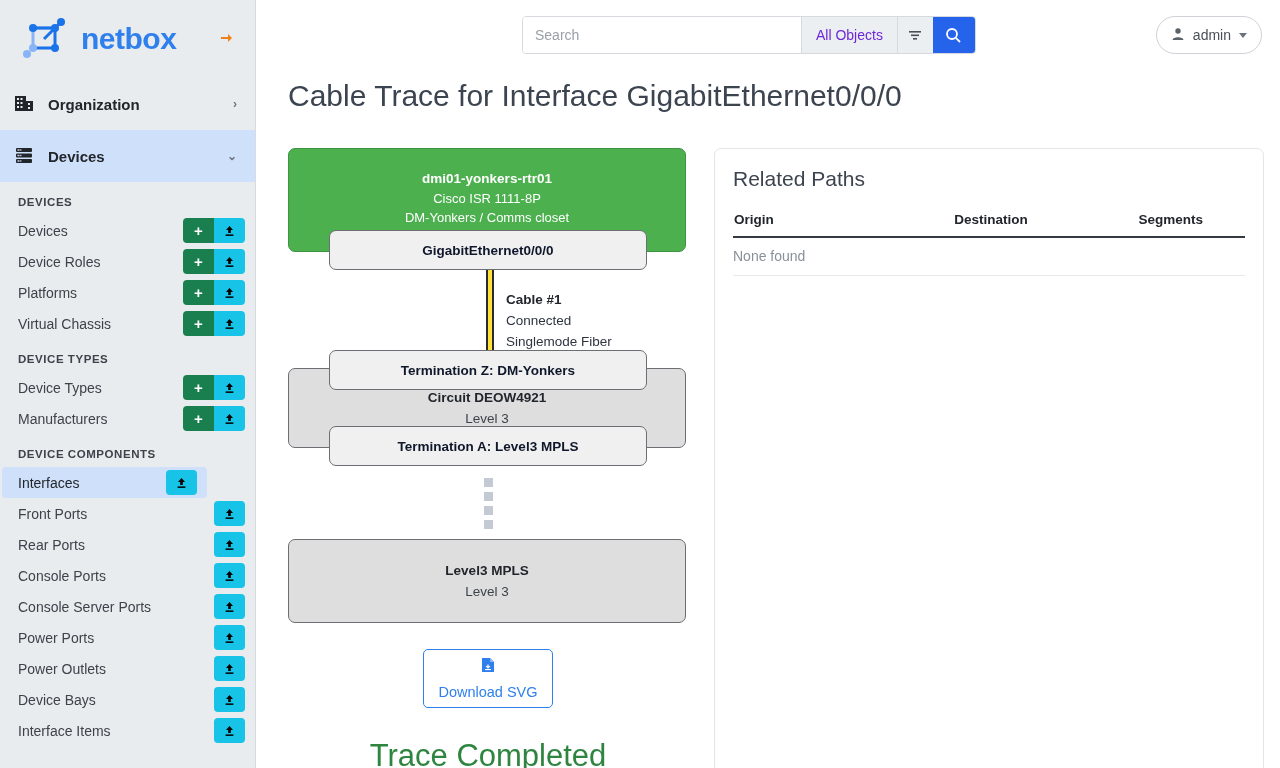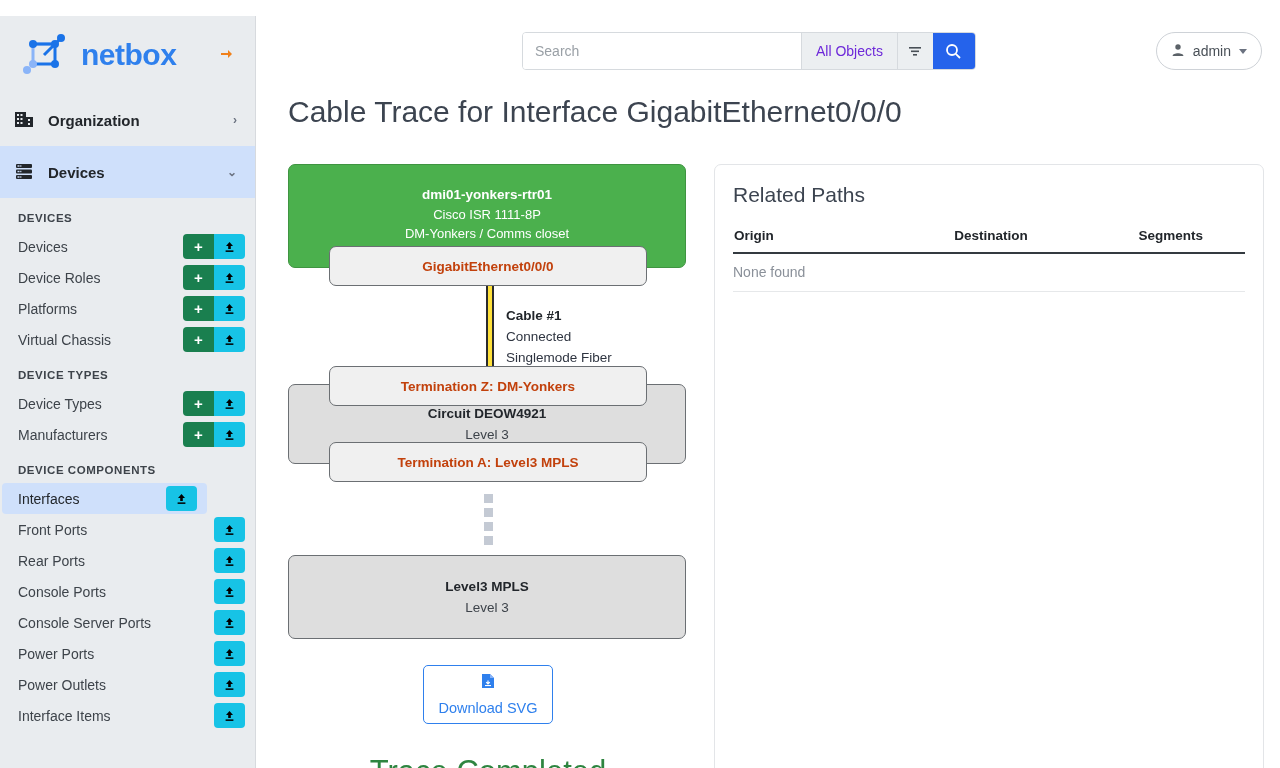--- a/index.html
+++ b/index.html
@@ -4,21 +4,21 @@
 <style>
   * { box-sizing: border-box; }
   html, body {
     margin: 0; padding: 0;
     width: 1280px; height: 768px;
     overflow: hidden;
     background: #fff;
     font-family: "Liberation Sans", sans-serif;
     color: #2e3440;
   }
-  .app { display: flex; width: 1280px; height: 561px; margin-top: 16px; }
+  .app { display: flex; width: 1280px; height: 561px; }
 
   
   .sidebar {
     width: 256px; min-width: 256px; height: 768px;
     background: #e9ecef;
     border-right: 1px solid #d7dade;
     overflow: hidden;
     position: relative;
   }
   .brand {
@@ -121,21 +121,21 @@
   }
   .node-device {
     width: 398px; height: 104px; background: #4bb04d; color: #fff;
     border-color: #3f9441;
   }
   .node-device .ln1 { font-size: 13.5px; font-weight: bold; margin-bottom: 5px; }
   .node-device .ln2, .node-device .ln3 { font-size: 13px; margin-bottom: 4px; }
   .term-box {
     width: 318px; height: 40px; background: #f0f0f0; border: 1px solid #6b6f73;
     border-radius: 7px; display: flex; align-items: center; justify-content: center;
-    font-size: 13.5px; font-weight: bold; color: #c2410c;
+    font-size: 13.5px; font-weight: bold; color: #0f172a;
     margin: -22px auto 0 auto; position: relative; z-index: 3;
   }
   .cable-area { position: relative; height: 102px; }
   .cable-line {
     position: absolute; left: 198px; top: 0; width: 8px; height: 102px;
     background: #ffe13b; border-left: 2px solid #2b2b2b; border-right: 2px solid #2b2b2b;
   }
   .cable-labels { position: absolute; left: 218px; top: 22px; }
   .cable-labels .cl1 { font-size: 13.5px; font-weight: bold; color: #22262b; margin-bottom: 6px; }
   .cable-labels .cl2, .cable-labels .cl3 { font-size: 13.5px; color: #2e3440; margin-bottom: 6px; }
@@ -434,20 +434,33 @@
             <span class="up-glyph">
               <svg width="11" height="12" viewBox="0 0 11 12">
                 <path d="M5.5 1 L9 5 H6.8 V8 H4.2 V5 H2 Z" fill="#000"></path>
                 <rect x="1.6" y="9.4" width="7.8" height="1.5" fill="#000"></rect>
               </svg>
             </span>
           </span>
       </span>
     </div>
     <div class="nav-row">
+      <span class="label">Device Bays</span>
+      <span class="btn-group">
+        <span class="btn-imp solo">
+            <span class="up-glyph">
+              <svg width="11" height="12" viewBox="0 0 11 12">
+                <path d="M5.5 1 L9 5 H6.8 V8 H4.2 V5 H2 Z" fill="#000"></path>
+                <rect x="1.6" y="9.4" width="7.8" height="1.5" fill="#000"></rect>
+              </svg>
+            </span>
+          </span>
+      </span>
+    </div>
+    <div class="nav-row">
       <span class="label">Interface Items</span>
       <span class="btn-group">
         <span class="btn-imp solo">
             <span class="up-glyph">
               <svg width="11" height="12" viewBox="0 0 11 12">
                 <path d="M5.5 1 L9 5 H6.8 V8 H4.2 V5 H2 Z" fill="#000"></path>
                 <rect x="1.6" y="9.4" width="7.8" height="1.5" fill="#000"></rect>
               </svg>
             </span>
           </span>

